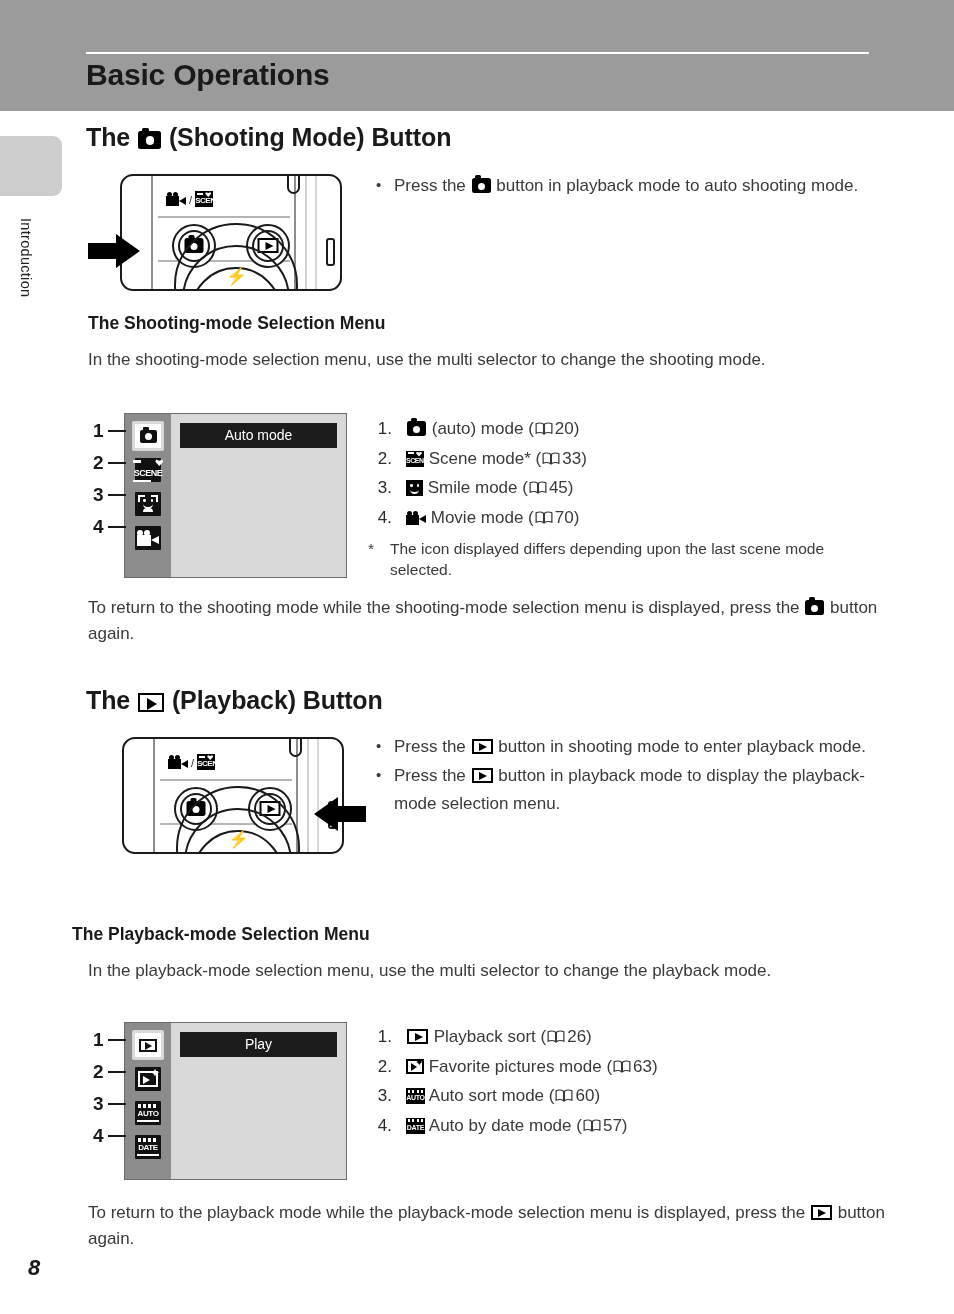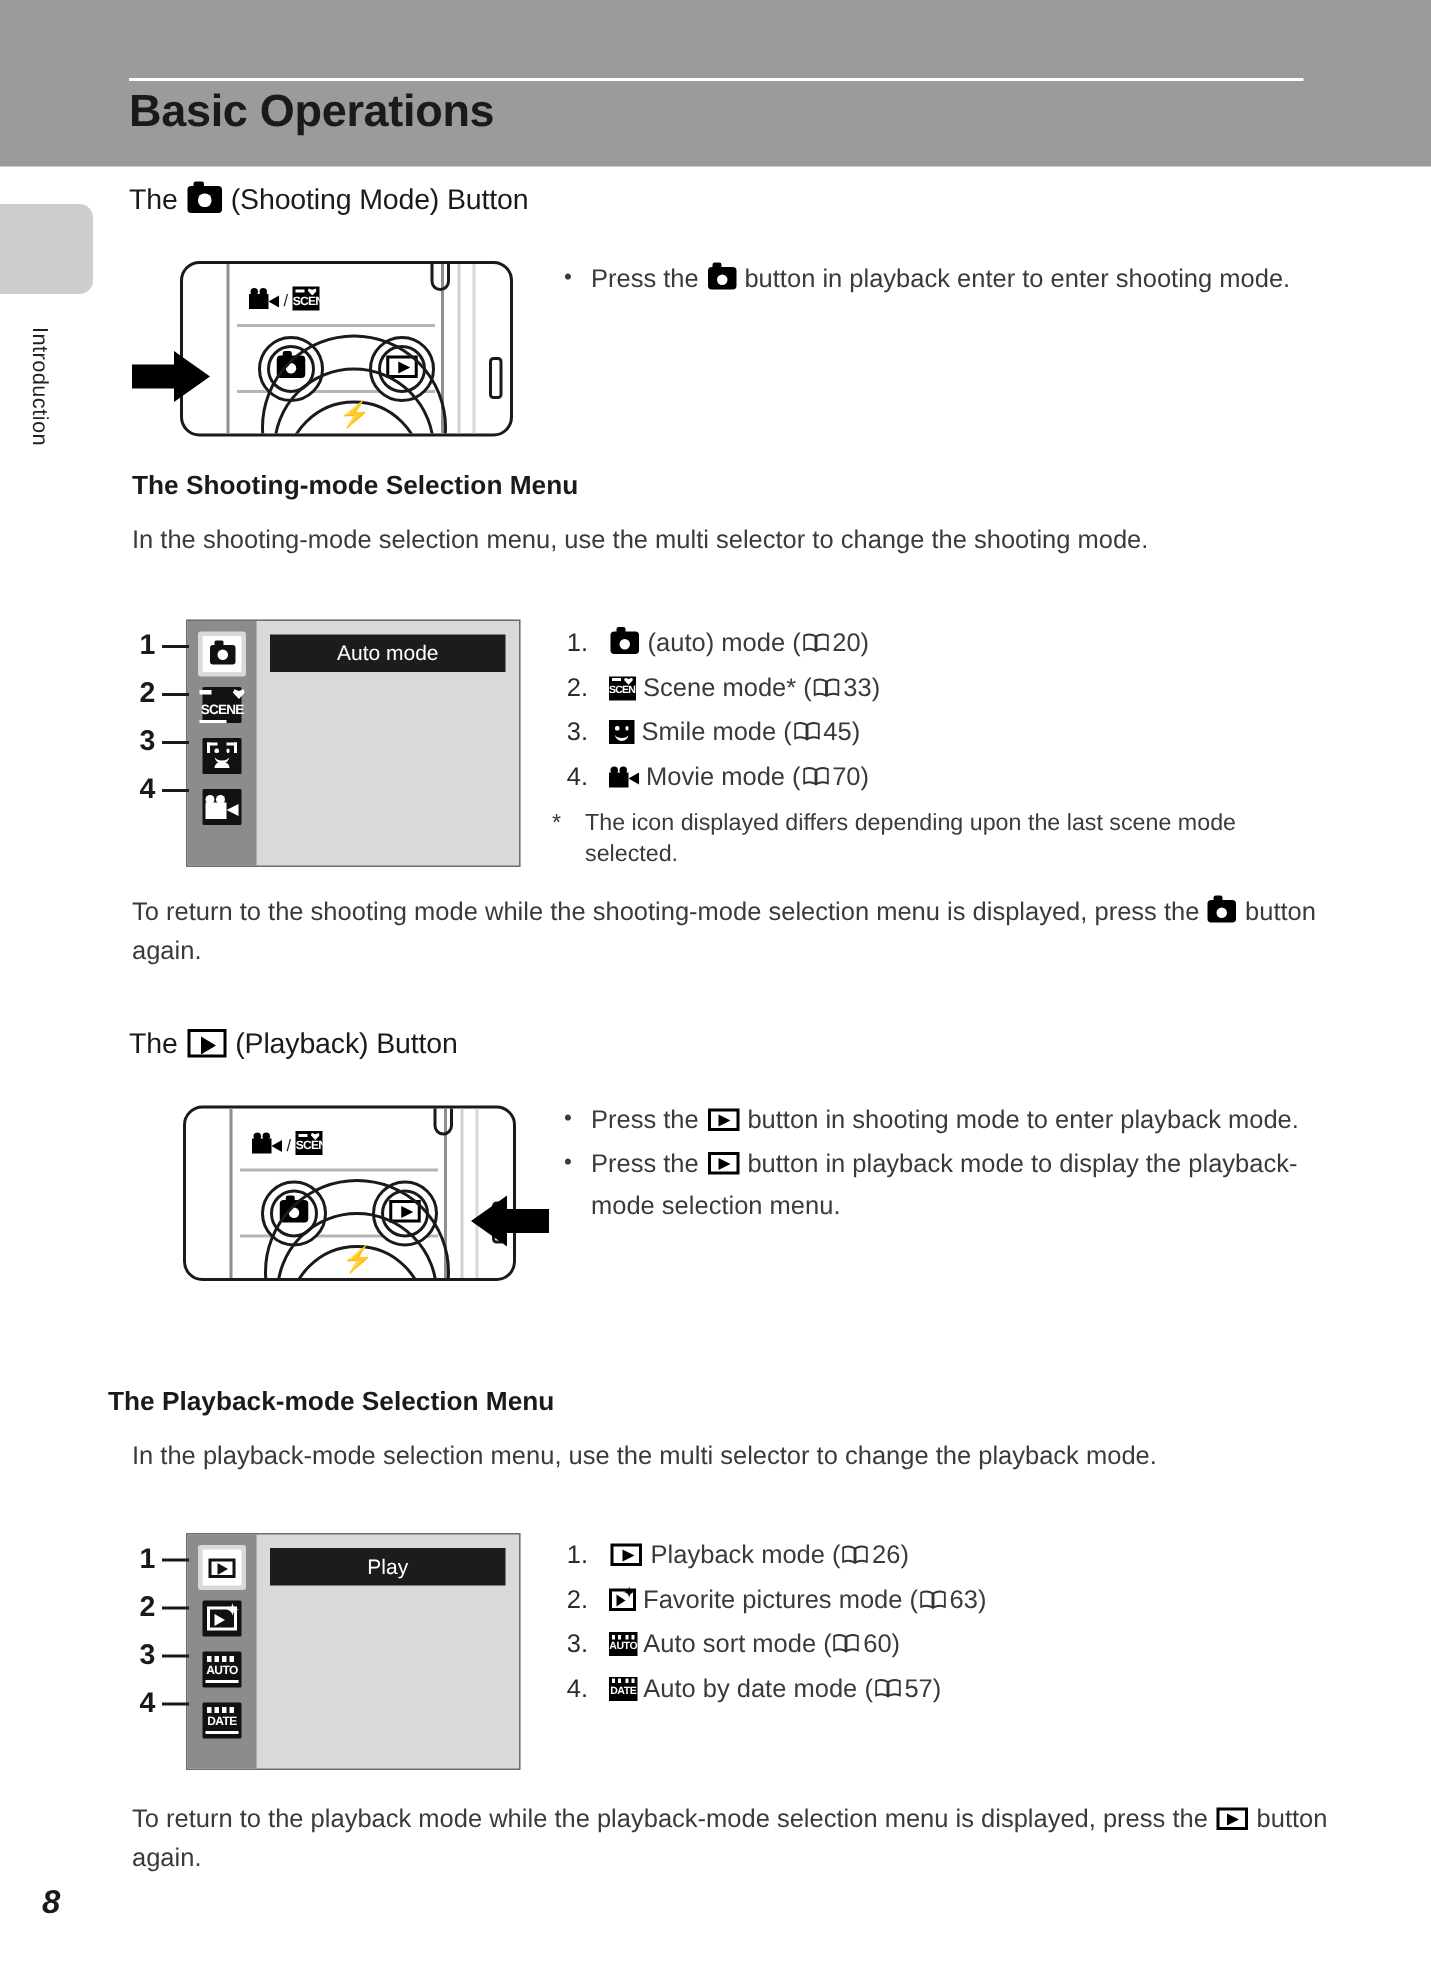--- a/index.html
+++ b/index.html
@@ -61,22 +61,22 @@
     color: #231f20;
     writing-mode: vertical-rl;
     text-orientation: mixed;
     letter-spacing: 0.3px;
     white-space: nowrap;
   }
 
   
   .h2 {
     position: absolute;
-    font-size: 19px;
-    font-weight: normal;
+    font-size: 25px;
+    font-weight: bold;
     color: #1a1a1a;
     white-space: nowrap;
     letter-spacing: -0.1px;
   }
   .h3 {
     position: absolute;
     font-size: 17.5px;
     font-weight: bold;
     color: #1a1a1a;
     white-space: nowrap;
@@ -655,21 +655,21 @@
   <div class="arrow right" style="left:-32px; top:60px;">
     <div class="shaft"></div>
       <div class="head"></div>
   </div>
 </div>
 
 <div class="bullets" style="left:372px; top:172px; width:500px;">
   <div class="bullet-row">
     <span>Press the</span>
     <span class="ic ic-cam"></span>
-    <span>button in playback enter to enter shooting mode.</span>
+    <span>button in playback mode to auto shooting mode.</span>
   </div>
 </div>
 
 <div class="h3" style="left:88px; top:313px;">The Shooting-mode Selection Menu</div>
 <div class="para" style="left:88px; top:347px; width:790px;">In the shooting-mode selection menu, use the multi selector to change the shooting mode.</div>
 
 <div class="menu-screen" style="left:124px; top:413px; height:165px;">
   <div class="menu-rail">
     <div class="rail-item sel">
       <div class="rail-icon white" style="display:flex;align-items:center;justify-content:center;">
@@ -890,21 +890,21 @@
 <div class="leader-line" style="left:108px; top:1071px; width:18px;"></div>
 <div class="leader" style="left:93px; top:1093px;">3</div>
 <div class="leader-line" style="left:108px; top:1103px; width:18px;"></div>
 <div class="leader" style="left:93px; top:1125px;">4</div>
 <div class="leader-line" style="left:108px; top:1135px; width:18px;"></div>
 
 <div class="numlist" style="left:368px; top:1022px;">
   <div class="numrow">
     <span class="num">1.</span>
     <span class="ic ic-play"></span>
-    <span>Playback mode</span>
+    <span>Playback sort</span>
     <span>(</span><span class="ic ic-book"><svg viewBox="0 0 24 17" width="18" height="13">
           <path d="M1.5 2.2c3.3-1.4 7-1.4 10 .6v12.6c-3-1.9-6.7-1.9-10-.6z" fill="none" stroke="#333" stroke-width="1.6"></path>
           <path d="M22.5 2.2c-3.3-1.4-7-1.4-10 .6v12.6c3-1.9 6.7-1.9 10-.6z" fill="none" stroke="#333" stroke-width="1.6"></path>
         </svg></span><span>26</span><span>)</span>
   </div>
   <div class="numrow">
     <span class="num">2.</span>
     <span class="ic ic-fav"><span class="tri"></span><span class="star">✦</span></span>
     <span>Favorite pictures mode</span>
     <span>(</span><span class="ic ic-book"><svg viewBox="0 0 24 17" width="18" height="13">

